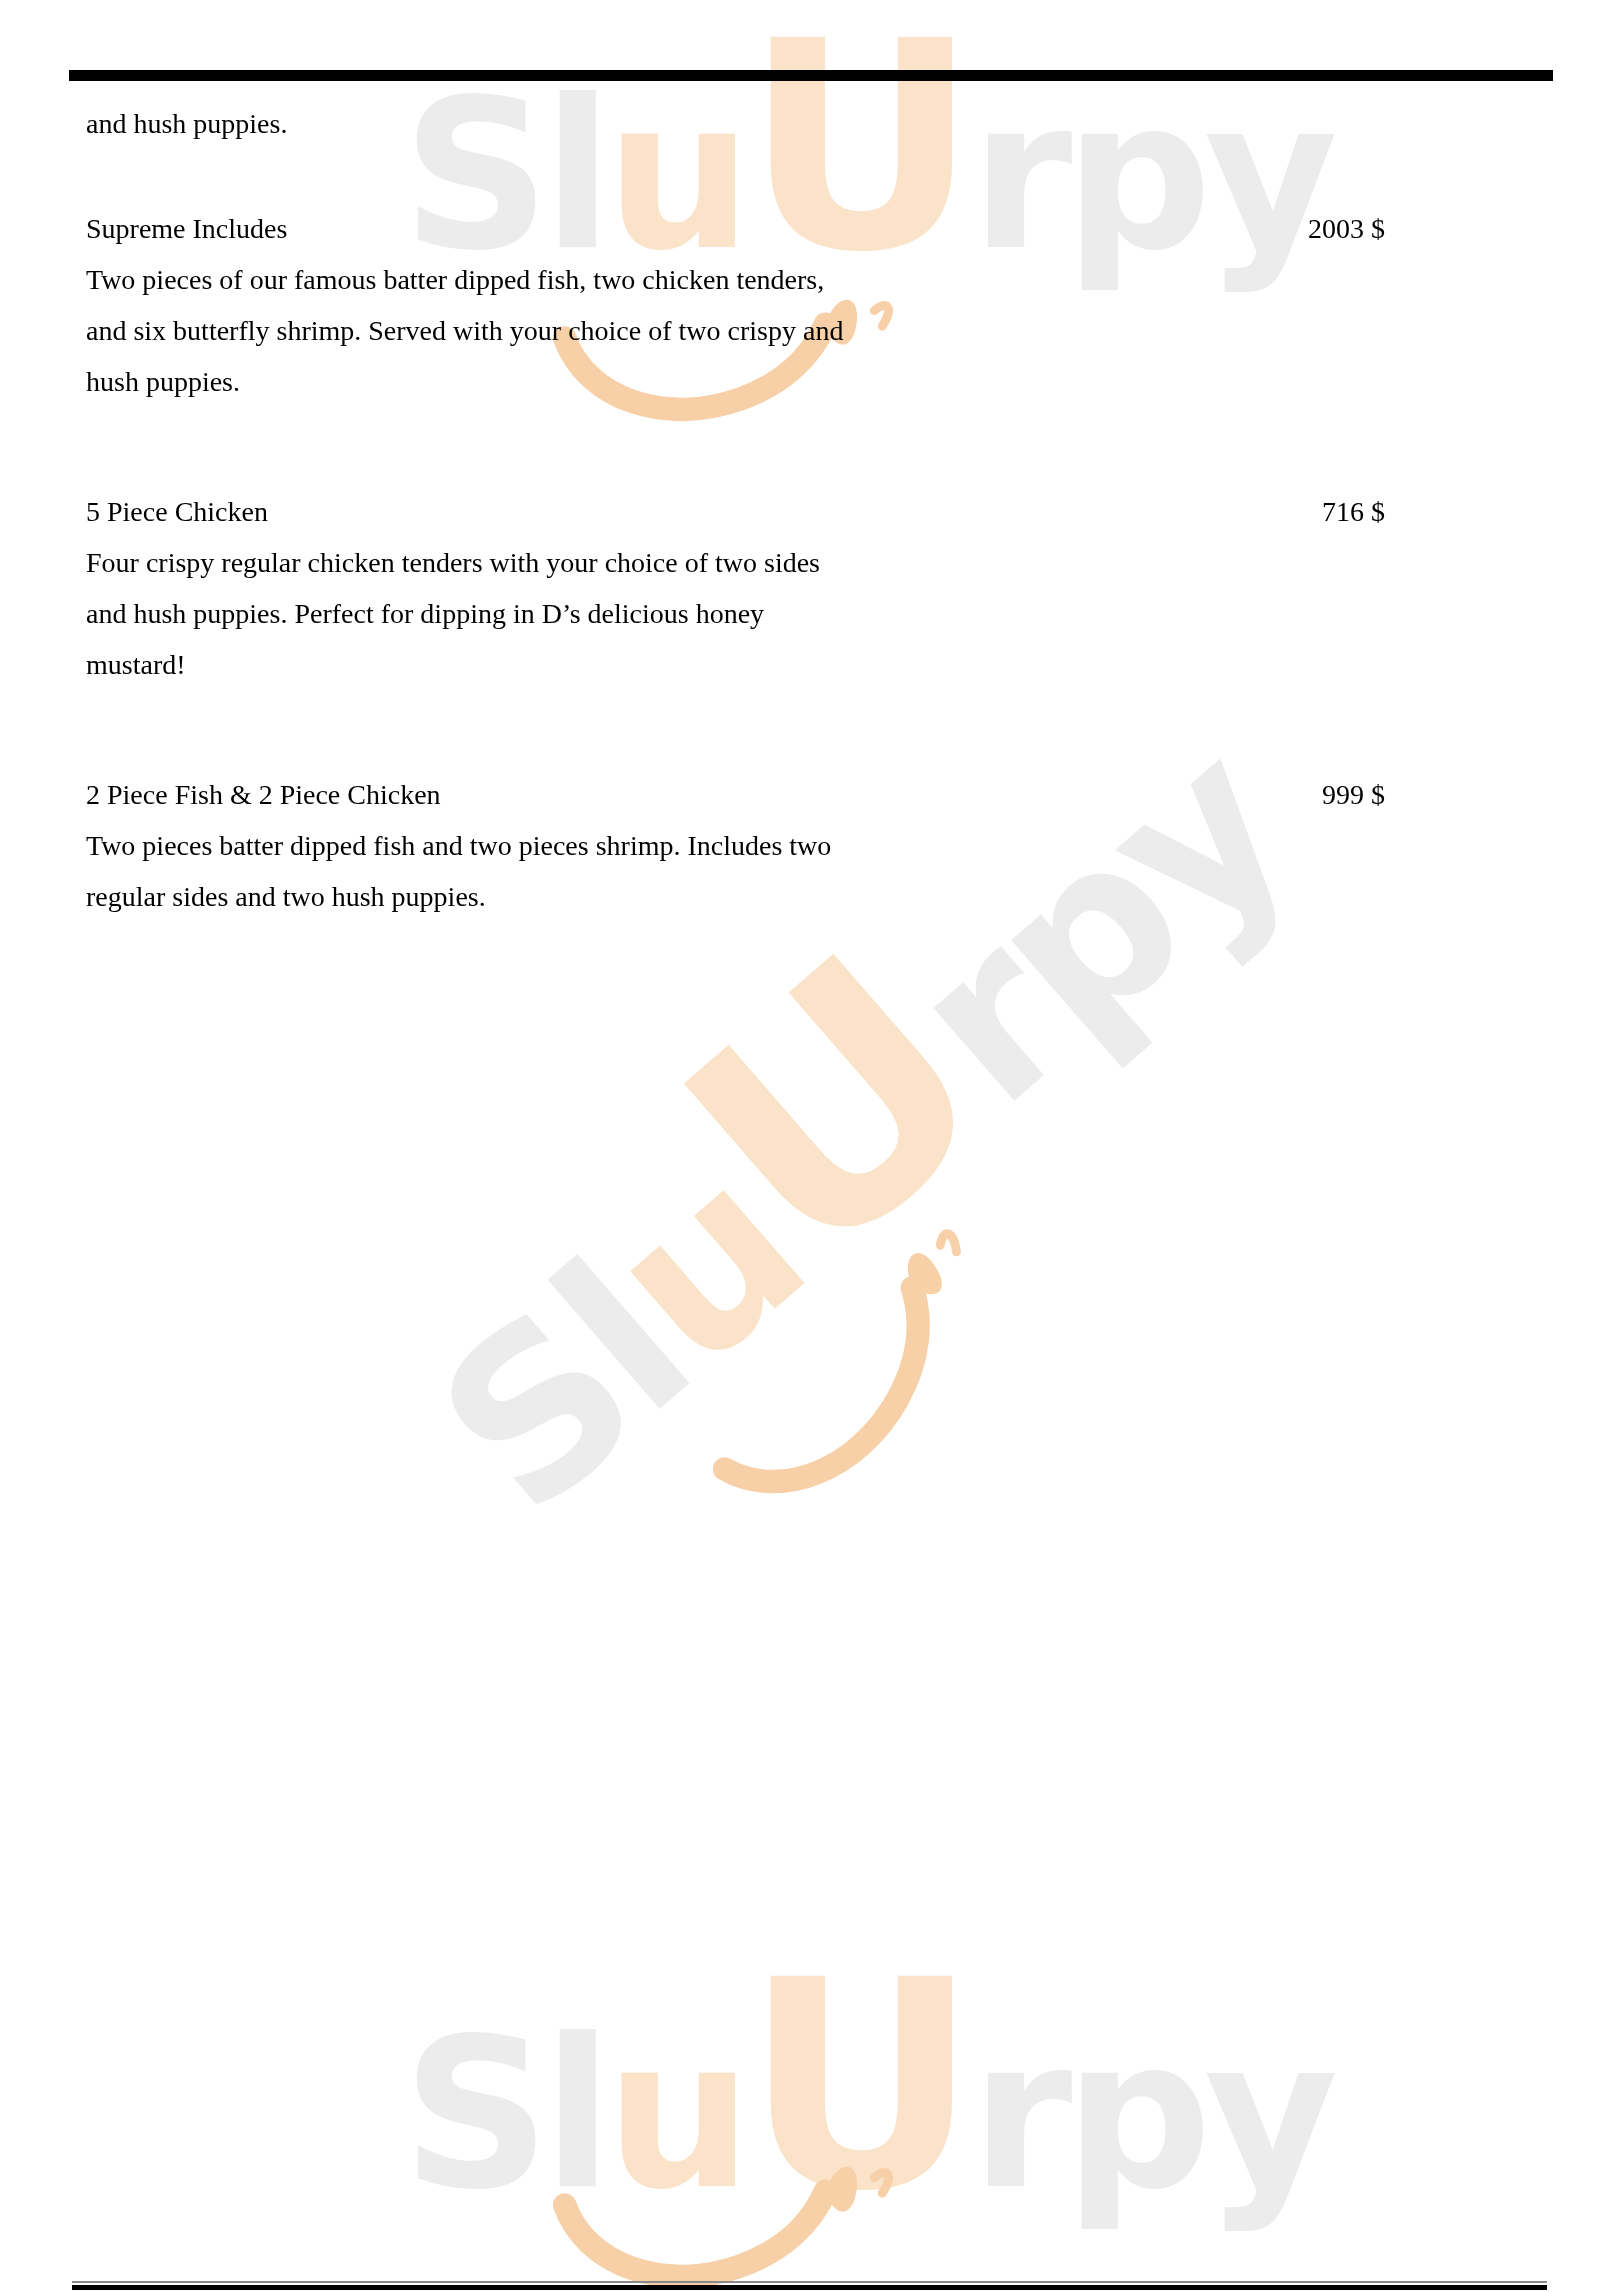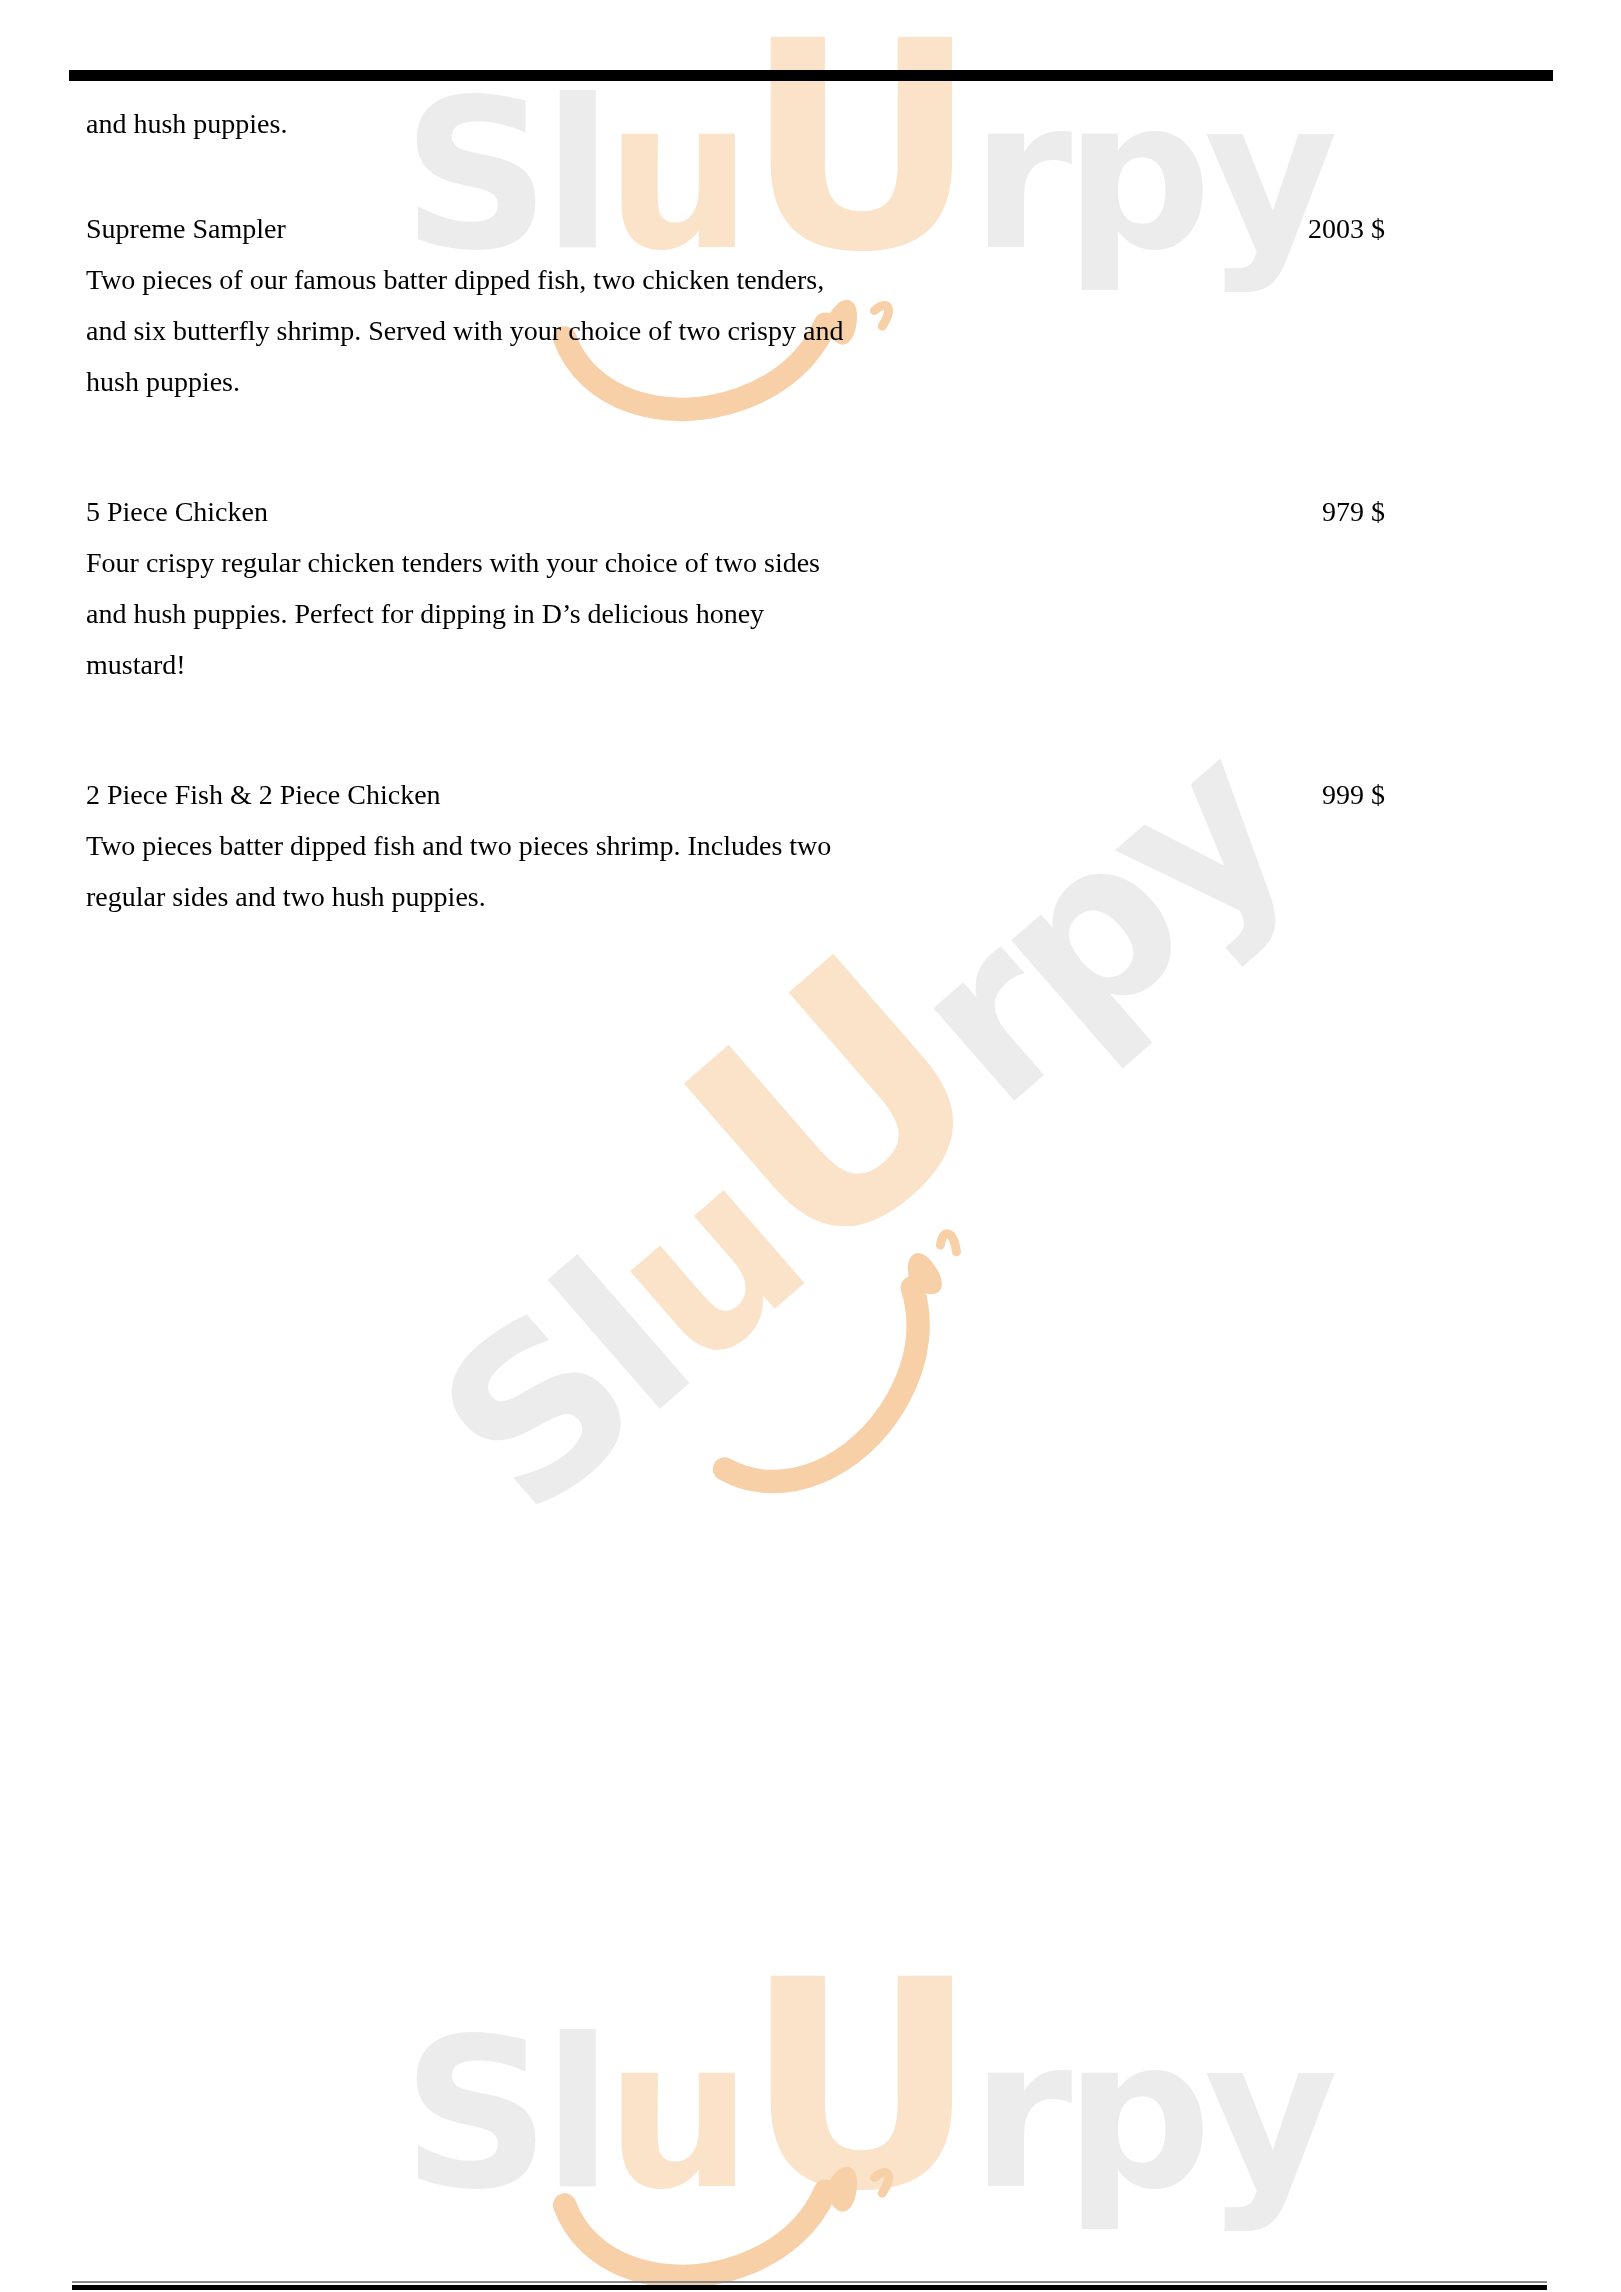--- a/index.html
+++ b/index.html
@@ -123,32 +123,32 @@
   </div>
 
   <div class="top-divider"></div>
 
   <div class="content">
 
     <div class="continuation">and hush puppies.</div>
 
     <div class="menu-item i1">
       <div class="item-header">
-        <span class="item-name">Supreme Sampler</span>
+        <span class="item-name">Supreme Includes</span>
         <span class="item-price">2003 $</span>
       </div>
       <div class="item-desc">Two pieces of our famous batter dipped fish, two chicken tenders,
 and six butterfly shrimp. Served with your choice of two crispy and
 hush puppies.</div>
     </div>
 
     <div class="menu-item i2">
       <div class="item-header">
         <span class="item-name">5 Piece Chicken</span>
-        <span class="item-price">979 $</span>
+        <span class="item-price">716 $</span>
       </div>
       <div class="item-desc">Four crispy regular chicken tenders with your choice of two sides
 and hush puppies. Perfect for dipping in D’s delicious honey
 mustard!</div>
     </div>
 
     <div class="menu-item i3">
       <div class="item-header">
         <span class="item-name">2 Piece Fish &amp; 2 Piece Chicken</span>
         <span class="item-price">999 $</span>

